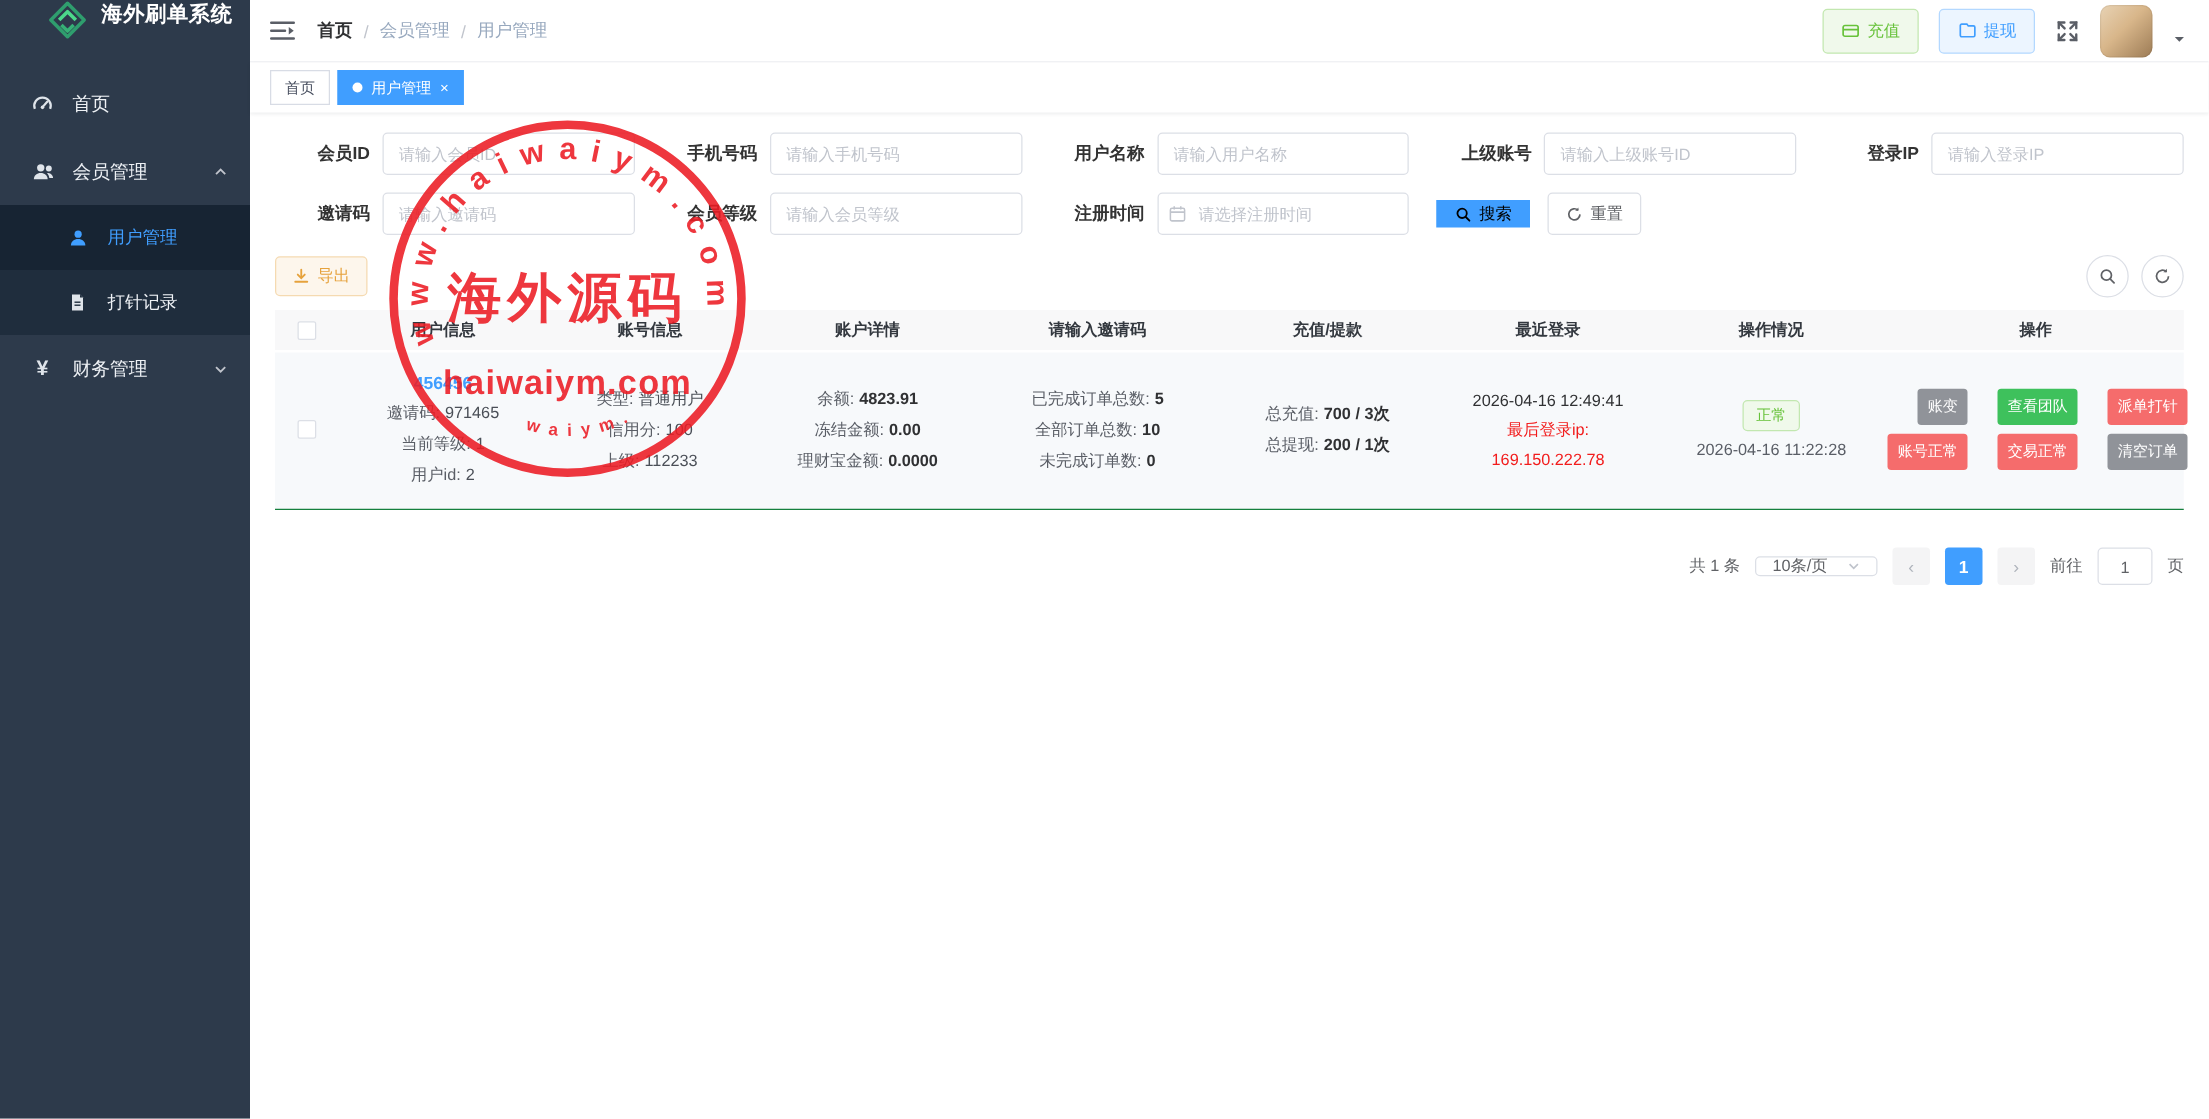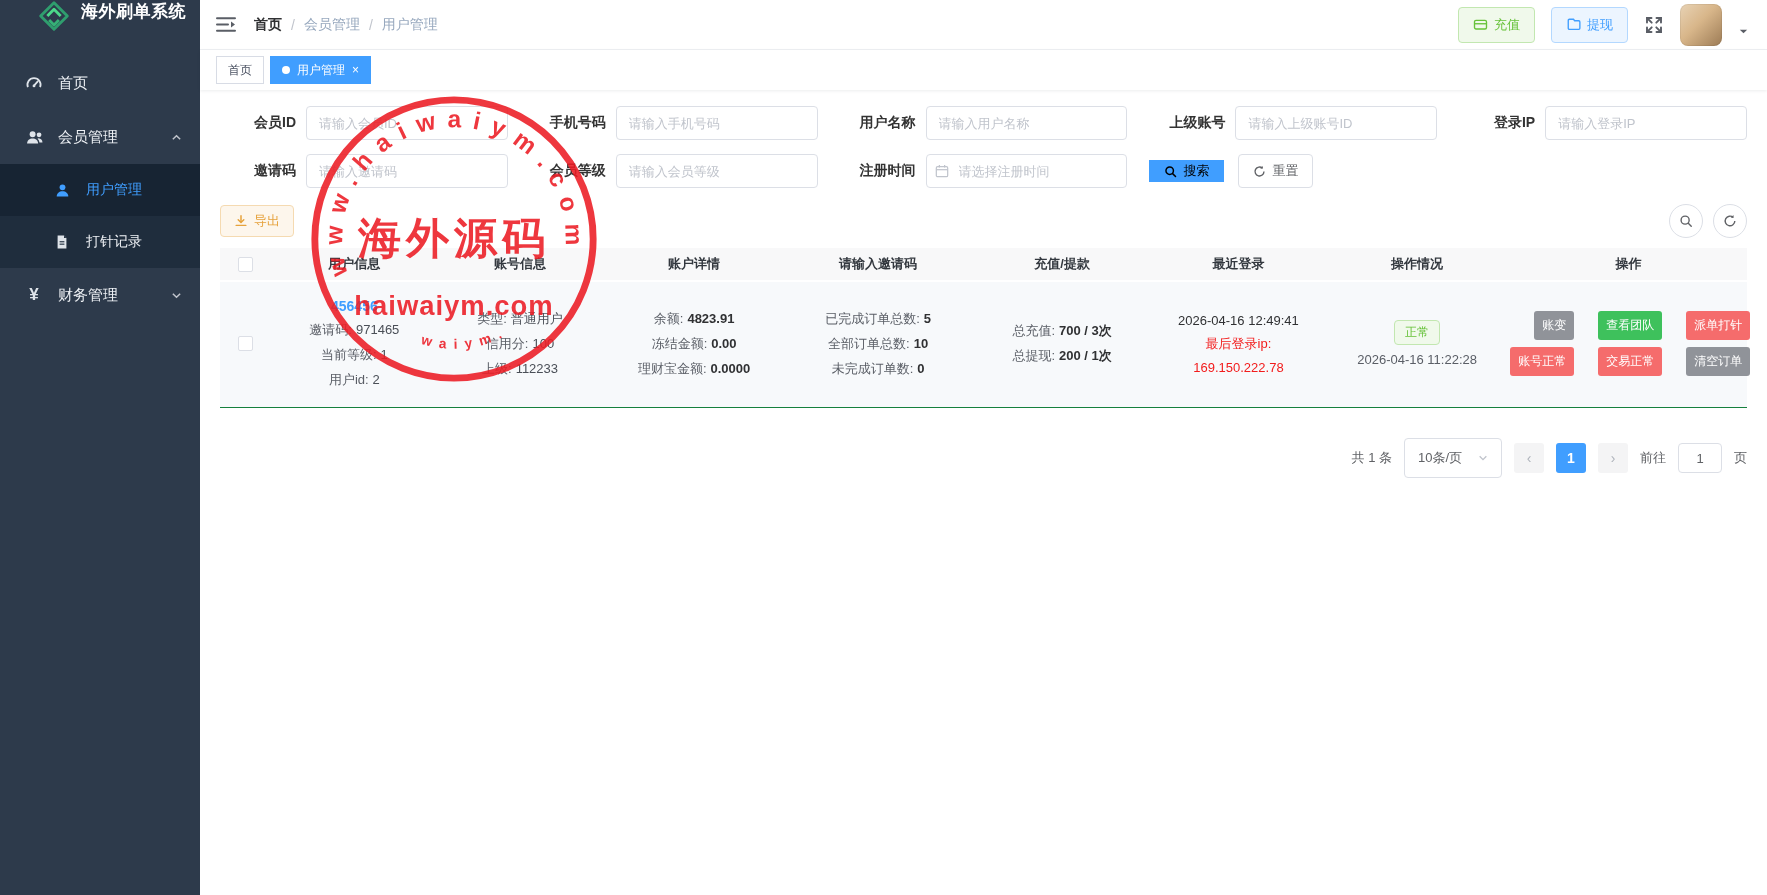--- a/index.html
+++ b/index.html
@@ -89,21 +89,21 @@
   .red-line { color:#f21c1c; font-weight:500; }
   .badge-normal { background:#f0f9eb; border:1px solid #c2e7b0; color:#67c23a; border-radius:4px; padding:3px 10px; font-size:12px; }
   .status-time { color:#5a5e66; }
   .actions-row { display:flex; gap:24px; justify-content:center; }
   .abtn { color:#fff; font-size:12px; padding:6px 8px; border-radius:3px; cursor:pointer; white-space:nowrap; }
   .abtn.gray { background:#909399; } .abtn.green { background:#3ec15c; }
   .abtn.red { background:#f56c6c; } .abtn.amber { background:#ffba00;border-radius:13px; }
 
   
   .pagination { display:flex; align-items:center; justify-content:flex-end; gap:12px; margin-top:30px; font-size:13px; color:#606266; }
-  .page-select { width:98px; height:40px; border:1px solid #dcdfe6; border-radius:4px; display:flex; align-items:center;
+  .page-select { width:98px; height:16px; border:1px solid #dcdfe6; border-radius:4px; display:flex; align-items:center;
                  justify-content:center; gap:16px; cursor:pointer; color:#606266; }
   .page-select .sel-caret { color:#c0c4cc; display:flex; }
   .page-btn { min-width:30px; height:30px; border-radius:3px; background:#f4f4f5; color:#aeb3bb; display:flex; align-items:center;
               justify-content:center; font-size:14px; cursor:pointer; }
   .page-btn.current { background:#409eff; color:#fff; font-weight:700; }
   .goto-input { width:44px; height:30px; border:1px solid #dcdfe6; border-radius:4px; text-align:center; font-size:13px;
                 color:#606266; font-family:inherit; outline:none; }
 
   
   .stamp { position:absolute; left:307px; top:92px; width:294px; height:294px; z-index:60; pointer-events:none; opacity:.88; }

